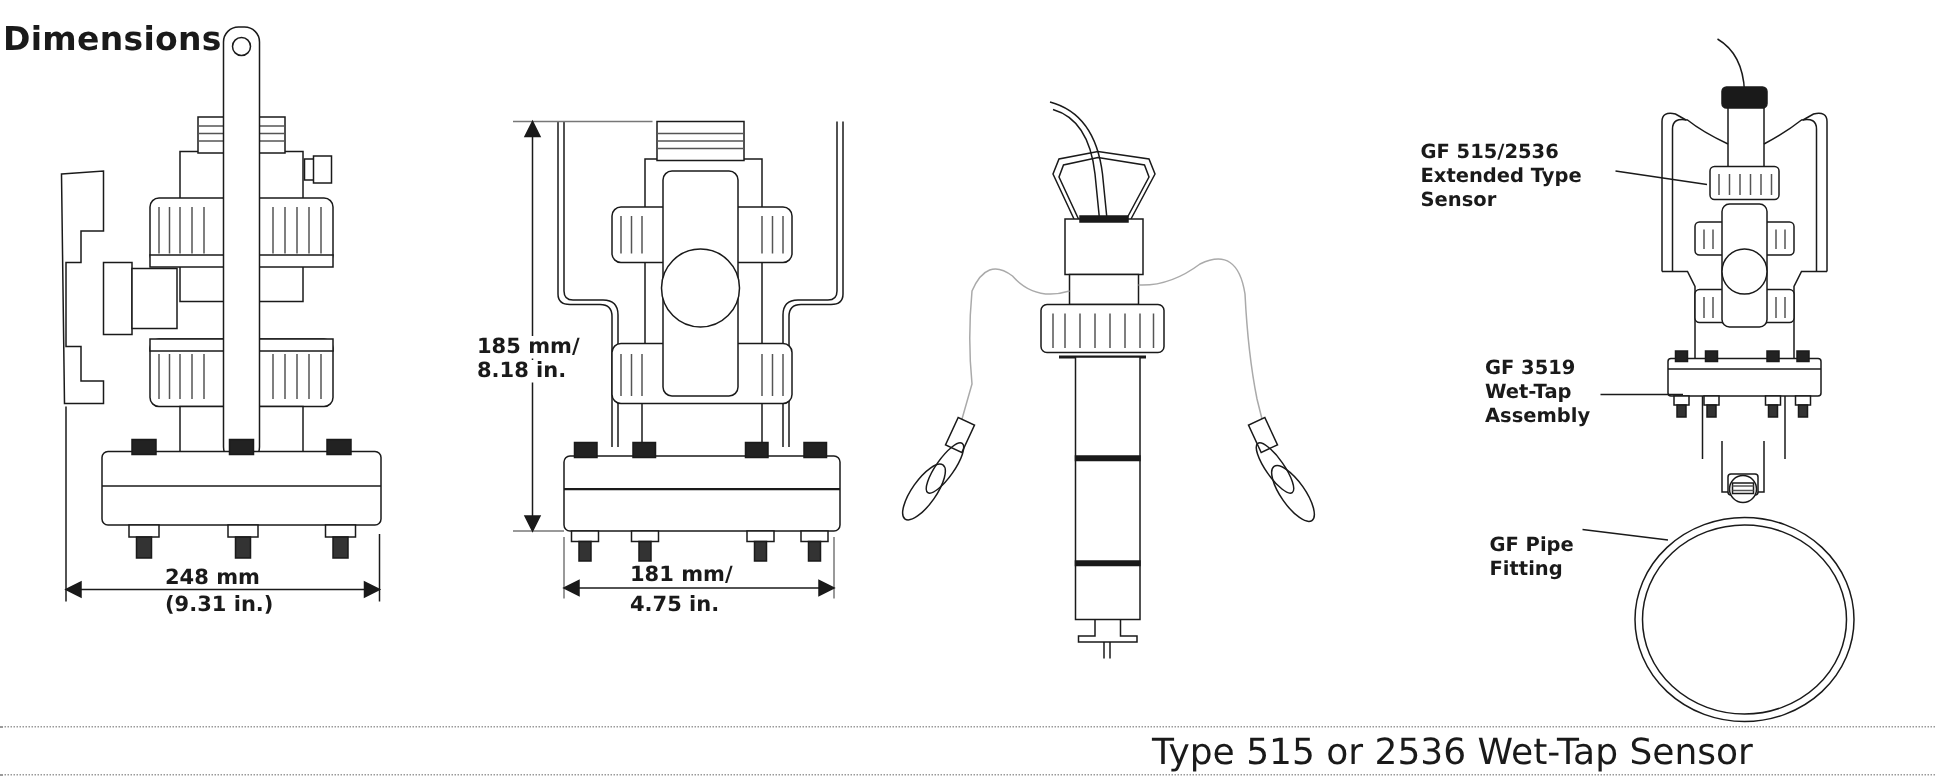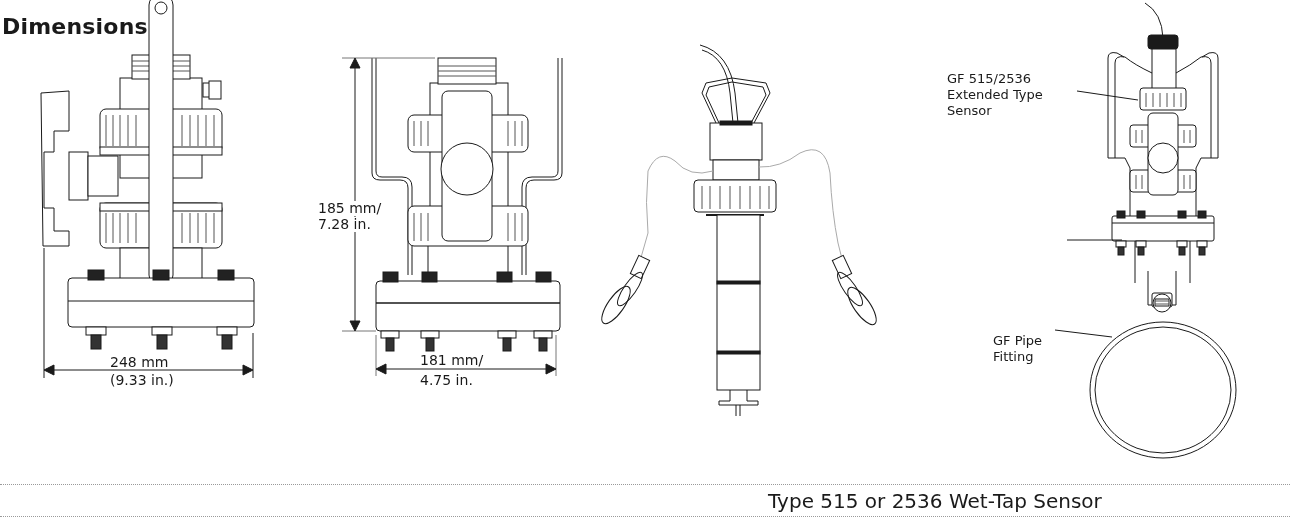--- a/index.html
+++ b/index.html
@@ -1,23 +1,23 @@
 <!DOCTYPE html>
 <html><head>
 <meta charset="utf-8">
 <style>
   html, body { margin:0; padding:0; background:#ffffff; }
   body { width:1290px; height:520px; position:relative; overflow:hidden;
          font-family:"DejaVu Sans", "Liberation Sans", sans-serif; color:#1a1a1a; }
   .title { position:absolute; left:2px; top:14px; font-size:22px; font-weight:bold; letter-spacing:0.2px; }
-  .drawing { position:absolute; top:43px; }
+  .drawing { position:absolute; top:66px;font-weight:bold; }
   .lbl { position:absolute; font-size:13px; line-height:16px; color:#1a1a1a; white-space:nowrap; }
   .dim { text-align:left; font-size:14px; line-height:15px; position:absolute; background:#fff; }
   .rule { position:absolute; left:0; width:1290px; height:0; border-top:1px dotted #9a9a9a; }
-  .caption { position:absolute; left:768px; top:489px; font-size:20px; line-height:24px; color:#1a1a1a; }
+  .caption { position:absolute; left:768px; top:489px; font-size:24px; line-height:24px; color:#1a1a1a; }
   svg { position:absolute; left:0; top:0; overflow:visible; }
 </style>
 </head>
 <body>
 
 <div class="title">Dimensions</div>
 
 <div class="drawing" style="left:0;width:280px;height:400px;">
   <svg width="280" height="400" fill="#fff" stroke="#1a1a1a" stroke-width="1">
 
@@ -81,21 +81,21 @@
         <rect x="222" y="292" width="10" height="14" fill="#333"></rect>
     </g>
 
     <line x1="44" y1="205" x2="44" y2="335"></line>
     <line x1="253" y1="290" x2="253" y2="335"></line>
     <line x1="48" y1="327" x2="249" y2="327"></line>
     <path d="M44 327 L54 322 L54 332 Z" fill="#1a1a1a"></path>
     <path d="M253 327 L243 322 L243 332 Z" fill="#1a1a1a"></path>
   </svg>
   <div class="dim" style="left:110px;top:312px;width:100px;background:transparent;">248 mm</div>
-  <div class="dim" style="left:110px;top:330px;width:100px;background:transparent;">(9.33 in.)</div>
+  <div class="dim" style="left:110px;top:330px;width:100px;background:transparent;">(9.31 in.)</div>
 </div>
 
 <div class="drawing" style="left:290px;width:300px;height:400px;">
   <svg width="300" height="400" fill="none" stroke="#1a1a1a" stroke-width="1">
 
     <path d="M82 15 L82 130 Q82 137 90 137 L110 137 Q118 137 118 145 L118 232"></path>
     <path d="M86 15 L86 128 Q86 134 92 134 L112 134 Q122 134 122 144 L122 232"></path>
     <path d="M272 15 L272 130 Q272 137 264 137 L244 137 Q236 137 236 145 L236 232"></path>
     <path d="M268 15 L268 128 Q268 134 262 134 L242 134 Q232 134 232 144 L232 232"></path>
 
@@ -148,21 +148,21 @@
     <path d="M65 15 L60 25 L70 25 Z" fill="#1a1a1a"></path>
     <path d="M65 288 L60 278 L70 278 Z" fill="#1a1a1a"></path>
 
     <line x1="86" y1="292" x2="86" y2="333" stroke="#777"></line>
     <line x1="266" y1="292" x2="266" y2="333" stroke="#777"></line>
     <line x1="90" y1="326" x2="262" y2="326"></line>
     <path d="M86 326 L96 321 L96 331 Z" fill="#1a1a1a"></path>
     <path d="M266 326 L256 321 L256 331 Z" fill="#1a1a1a"></path>
   </svg>
   <div class="dim" style="left:28px;top:158px;width:72px;">185 mm/</div>
-  <div class="dim" style="left:28px;top:174px;width:72px;">7.28 in.</div>
+  <div class="dim" style="left:28px;top:174px;width:72px;">8.18 in.</div>
   <div class="dim" style="left:130px;top:310px;width:90px;background:transparent;">181 mm/</div>
   <div class="dim" style="left:130px;top:330px;width:90px;background:transparent;">4.75 in.</div>
 </div>
 
 <div class="drawing" style="left:580px;width:320px;height:400px;">
   <svg width="320" height="400" fill="none" stroke="#1a1a1a" stroke-width="1">
 
     <path d="M120 2 Q150 10 155 50 L158 80"></path>
     <path d="M122 7 Q146 14 150 50 L153 80"></path>
 
@@ -275,20 +275,25 @@
 
     <line x1="157" y1="48" x2="218" y2="57"></line>
     <line x1="147" y1="197" x2="202" y2="197"></line>
     <line x1="135" y1="287" x2="192" y2="294"></line>
   </svg>
   <div class="lbl" style="left:27px;top:28px;">
     <div>GF 515/2536</div>
     <div>Extended Type</div>
     <div>Sensor</div>
   </div>
+  <div class="lbl" style="left:70px;top:172px;">
+    <div>GF 3519</div>
+    <div>Wet-Tap</div>
+    <div>Assembly</div>
+  </div>
   <div class="lbl" style="left:73px;top:262px;margin-top:28px;">
     <div>GF Pipe</div>
     <div>Fitting</div>
   </div>
 </div>
 
 <div class="rule" style="top:484px;"></div>
 <div class="caption">Type 515 or 2536 Wet-Tap Sensor</div>
 <div class="rule" style="top:516px;"></div>
 

